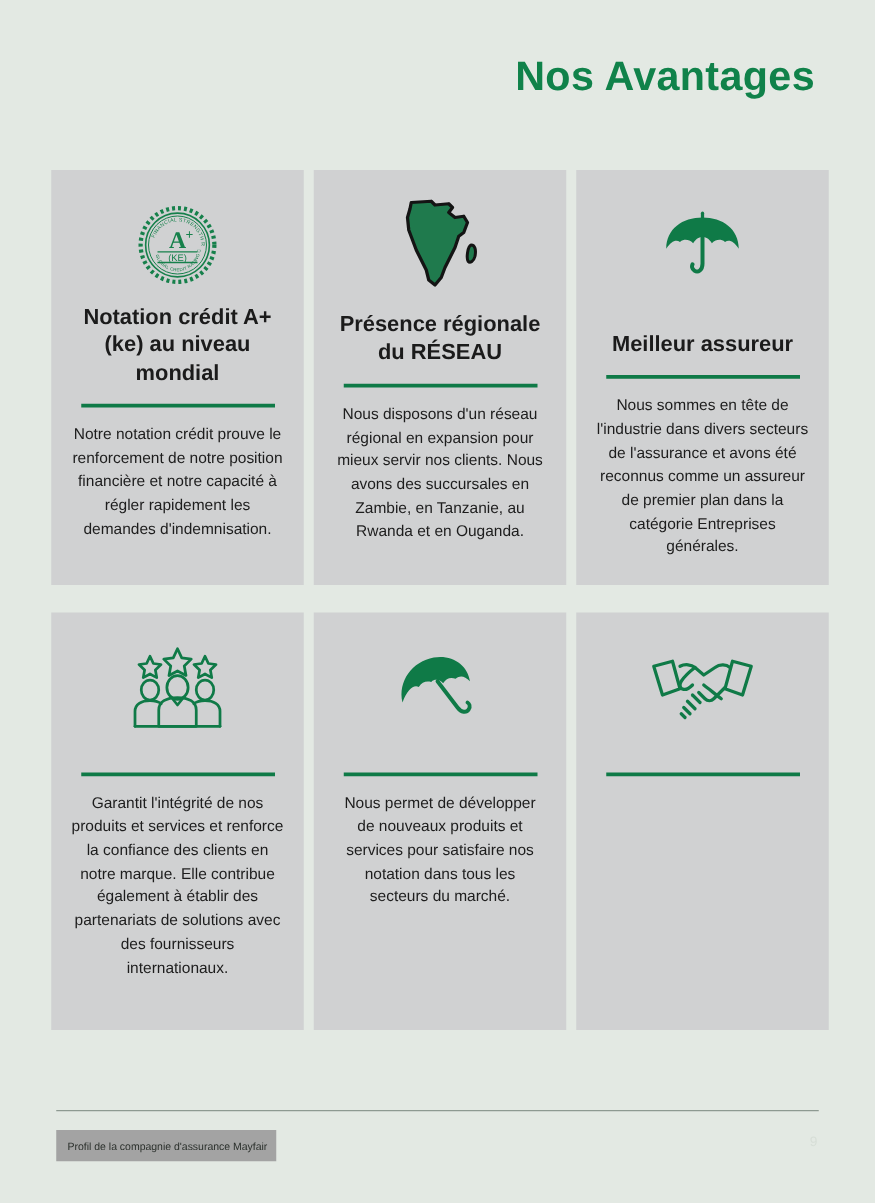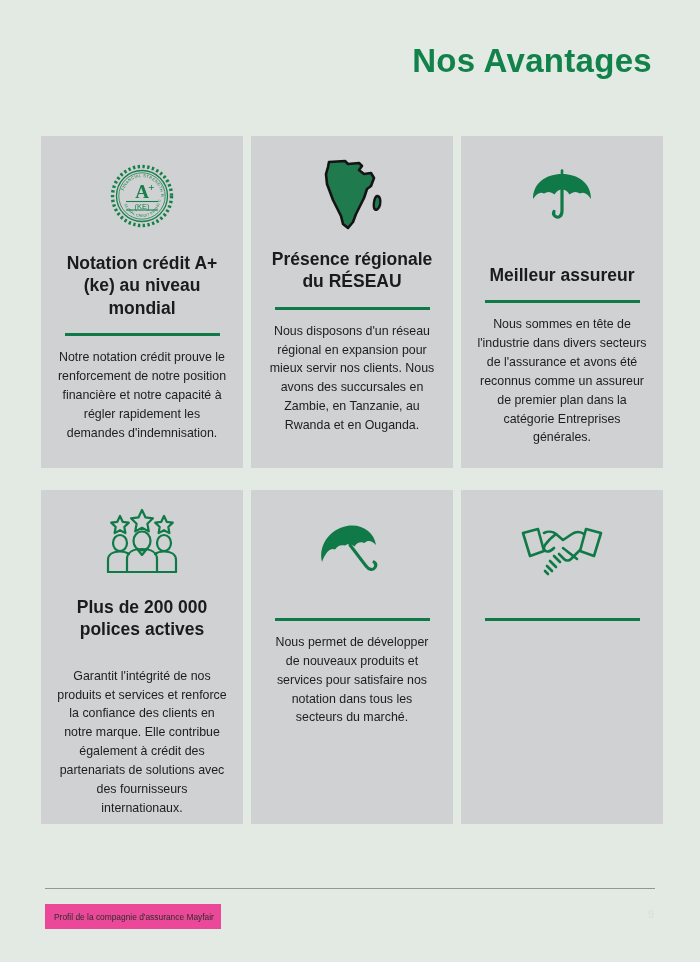--- a/index.html
+++ b/index.html
@@ -91,40 +91,40 @@
   }
 
   .card-body {
     font-size: 12.4px;
     line-height: 1.52;
     color: #1d1d1d;
     margin: 0;
     padding: 0 2px;
   }
 
-  .t-pad-a { margin-top: 10px; }
+  .t-pad-a { }
   .t-pad-b { margin-top: 22px; }
   .t-pad-c { margin-top: 6px; }
 
   
   .footer-rule {
     position: absolute;
     left: 45px;
     top: 888px;
     width: 610px;
     height: 1px;
     background: #8e9a92;
   }
   .footer-chip {
     position: absolute;
     left: 45px;
     top: 904px;
     width: 176px;
     height: 25px;
-    background: #ec4899;
+    background: #a3a3a3;
     display: flex;
     align-items: center;
     padding-left: 9px;
     box-sizing: border-box;
   }
   .footer-chip-text {
     font-size: 8.4px;
     color: #2a2f2b;
     white-space: nowrap;
   }
@@ -223,23 +223,22 @@
             <path d="M7 64 L7 52 C7 46.5 12 43.5 19 43.5 C23 43.5 26 44.5 28 46"></path>
             <ellipse cx="63" cy="35" rx="7" ry="8"></ellipse>
             <path d="M75 64 L75 52 C75 46.5 70 43.5 63 43.5 C59 43.5 56 44.5 54 46"></path>
             <ellipse cx="41" cy="33" rx="8.5" ry="9.5"></ellipse>
             <path d="M26 64 L26 51 C26 44.5 32 41 41 41 C50 41 56 44.5 56 51 L56 64 Z"></path>
             <path d="M37 42 L41 47 L45 42"></path>
             <path d="M7 64 L75 64"></path>
           </g>
         </svg>
       </div>
-      <div class="card-title t-pad-a">Plus de 200 000 polices actives</div>
-      <div class="divider"></div>
-      <p class="card-body">Garantit l'intégrité de nos produits et services et renforce la confiance des clients en notre marque. Elle contribue également à crédit des partenariats de solutions avec des fournisseurs internationaux.</p>
+      <div class="divider"></div>
+      <p class="card-body">Garantit l'intégrité de nos produits et services et renforce la confiance des clients en notre marque. Elle contribue également à établir des partenariats de solutions avec des fournisseurs internationaux.</p>
     </div>
 
     <div class="card r2">
       <div class="icon-wrap tall">
         <svg width="76" height="72" viewBox="0 0 76 72" aria-hidden="true">
           <path d="M8 44 C4 27 16 11 33 8 C48 5.5 60 14 62 27
                    C57.5 22.5 54 22 50.5 25
                    C46.5 23.5 43 24.5 40.5 28.5
                    C37 25.5 34 25 31 27.5
                    C27 26.5 23.5 27.5 21 31.5

